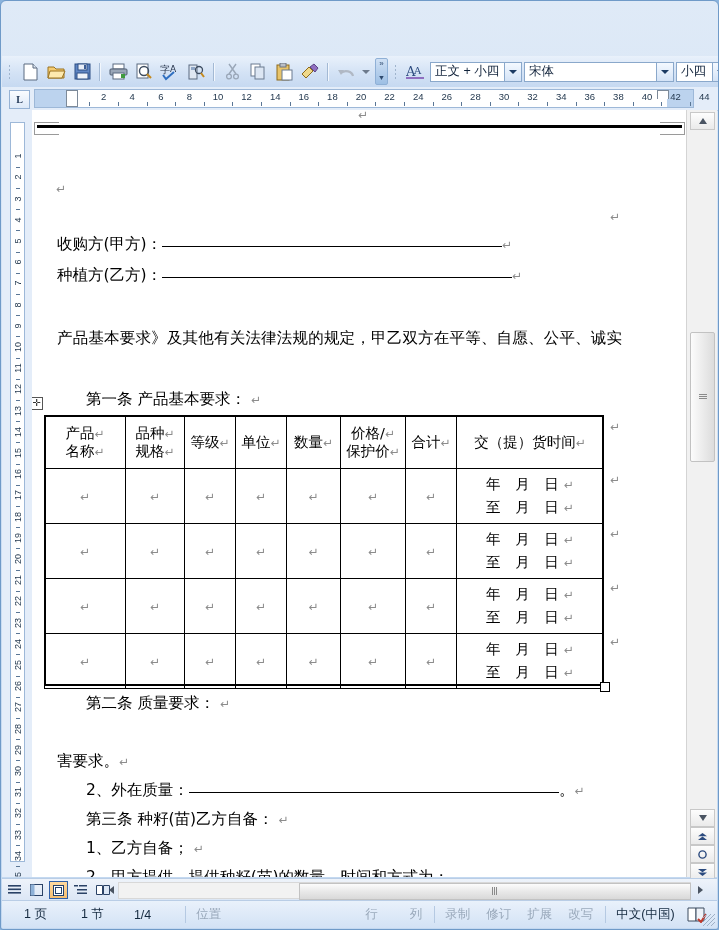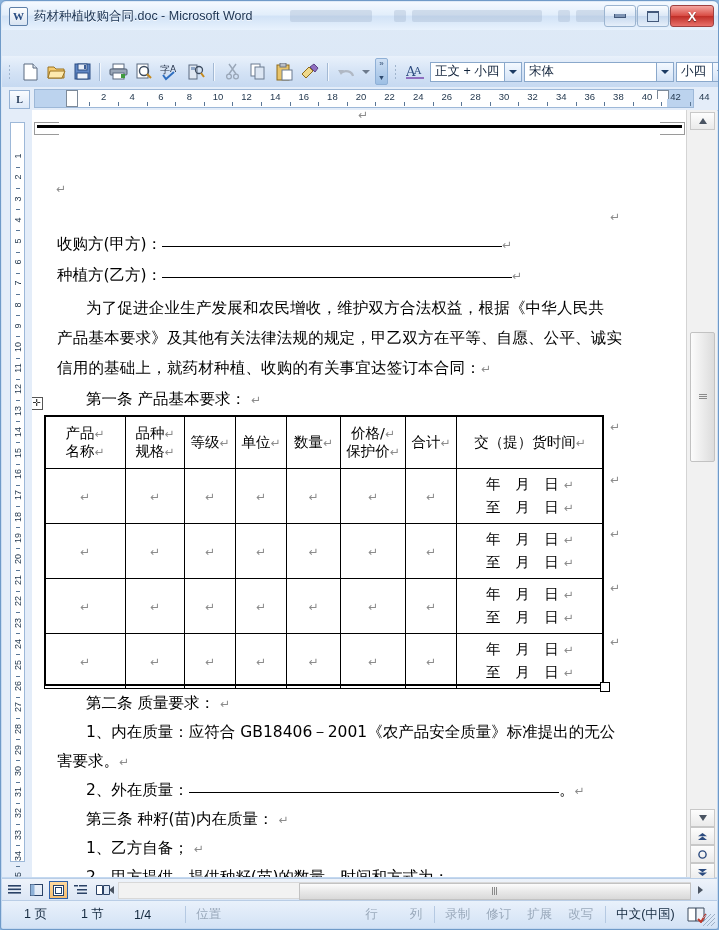--- a/index.html
+++ b/index.html
@@ -275,38 +275,20 @@
     background-image:
       linear-gradient(135deg,transparent 45%,#9fb0c6 45%,#9fb0c6 55%,transparent 55%);
     background-size:4px 4px;
   }
 </style>
 </head>
 <body>
 
 <div class="window">
 
-  <div class="titlebar">
-    <div class="app-icon"></div>
-    <div class="title-text">药材种植收购合同.doc - Microsoft Word</div>
-    <div class="ghost g1"></div>
-    <div class="ghost g2"></div>
-    <div class="ghost g3"></div>
-    <div class="ghost g4"></div>
-    <div class="ghost g5"></div>
-    <div class="wbtns">
-      <div class="wbtn">
-          <span class="min-gl"></span>
-        </div>
-      <div class="wbtn">
-          <span class="max-gl"></span>
-        </div>
-      <div class="wbtn close">X</div>
-    </div>
-  </div>
 
 
   <div class="toolbar">
     <div class="grip"></div>
 
     <div class="tb-icon">
       <svg width="17" height="18" viewBox="0 0 17 18">
           <path d="M2 1h9l4 4v12H2z" fill="#fff" stroke="#5a6a80" stroke-width="1"></path>
           <path d="M11 1v4h4" fill="#dde6f0" stroke="#5a6a80" stroke-width="1"></path>
         </svg>
@@ -576,25 +558,21 @@
       <span class="pilcrow" style="position:absolute;left:578px;top:100px;">↵</span>
 
       <div class="p-abs" style="left:25px;top:127px;">
         <span>收购方(甲方)：</span><span class="fillline" style="width:340px;"></span><span class="pilcrow">↵</span>
       </div>
 
       <div class="p-abs" style="left:25px;top:158px;">
         <span>种植方(乙方)：</span><span class="fillline" style="width:350px;"></span><span class="pilcrow">↵</span>
       </div>
 
-      <div class="p-abs" style="left:54px;top:191px;letter-spacing:0.2px;">为了促进企业生产发展和农民增收，维护双方合法权益，根据《中华人民共</div>
       <div class="p-abs" style="left:25px;top:221px;letter-spacing:0.2px;">产品基本要求》及其他有关法律法规的规定，甲乙双方在平等、自愿、公平、诚实</div>
-      <div class="p-abs" style="left:25px;top:251px;letter-spacing:0.2px;">
-        <span>信用的基础上，就药材种植、收购的有关事宜达签订本合同：</span><span class="pilcrow">↵</span>
-      </div>
 
       <div class="p-abs" style="left:54px;top:282px;">
         <span>第一条  产品基本要求：</span>&nbsp;<span class="pilcrow">↵</span>
       </div>
 
       <div class="tbl-move" style="left:-2px;top:287px;">✛</div>
 
       <table class="ctable" style="left:12px;top:305px;width:560px;">
         <tbody>
             <tr>
@@ -702,29 +680,28 @@
 
       <span class="rowpil" style="left:578px;top:310px;">↵</span>
       <span class="rowpil" style="left:578px;top:363px;">↵</span>
       <span class="rowpil" style="left:578px;top:417px;">↵</span>
       <span class="rowpil" style="left:578px;top:471px;">↵</span>
       <span class="rowpil" style="left:578px;top:525px;">↵</span>
 
       <div class="p-abs" style="left:54px;top:586px;">
         <span>第二条  质量要求：</span>&nbsp;<span class="pilcrow">↵</span>
       </div>
-      <div class="p-abs" style="left:54px;top:615px;">1、内在质量：应符合 GB18406－2001《农产品安全质量》标准提出的无公</div>
       <div class="p-abs" style="left:25px;top:644px;">
         <span>害要求。</span><span class="pilcrow">↵</span>
       </div>
       <div class="p-abs" style="left:54px;top:673px;">
         <span>2、外在质量：</span><span class="fillline" style="width:370px;"></span><span>。</span><span class="pilcrow">↵</span>
       </div>
       <div class="p-abs" style="left:54px;top:702px;">
-        <span>第三条  种籽(苗)内在质量：</span>&nbsp;<span class="pilcrow">↵</span>
+        <span>第三条  种籽(苗)乙方自备：</span>&nbsp;<span class="pilcrow">↵</span>
       </div>
       <div class="p-abs" style="left:54px;top:731px;">
         <span>1、乙方自备；</span>&nbsp;<span class="pilcrow">↵</span>
       </div>
       <div class="p-abs" style="left:54px;top:760px;">
         <span>2、甲方提供，提供种籽(苗)的数量、时间和方式为：</span><span style="display:inline-block;width:160px;"></span><span>。</span>
       </div>
     </div>
   </div>
 

